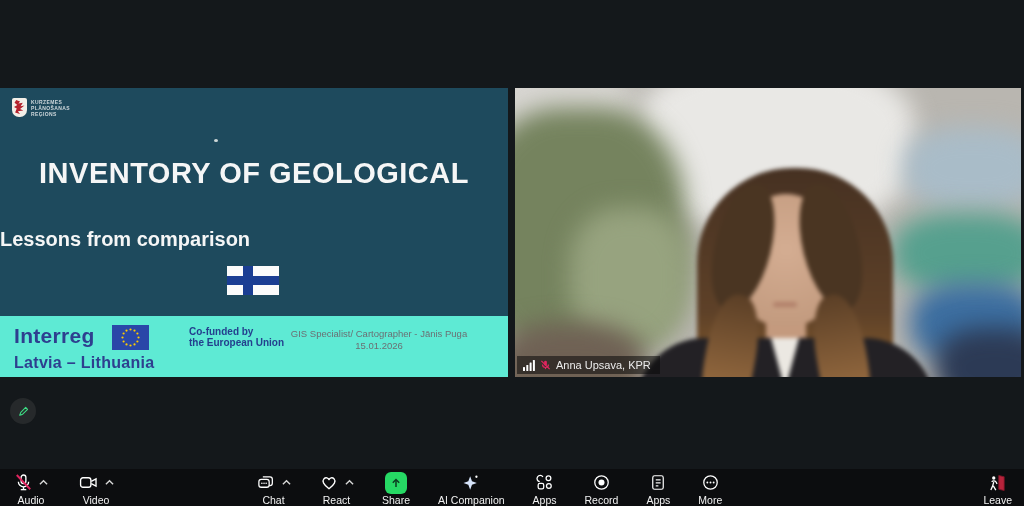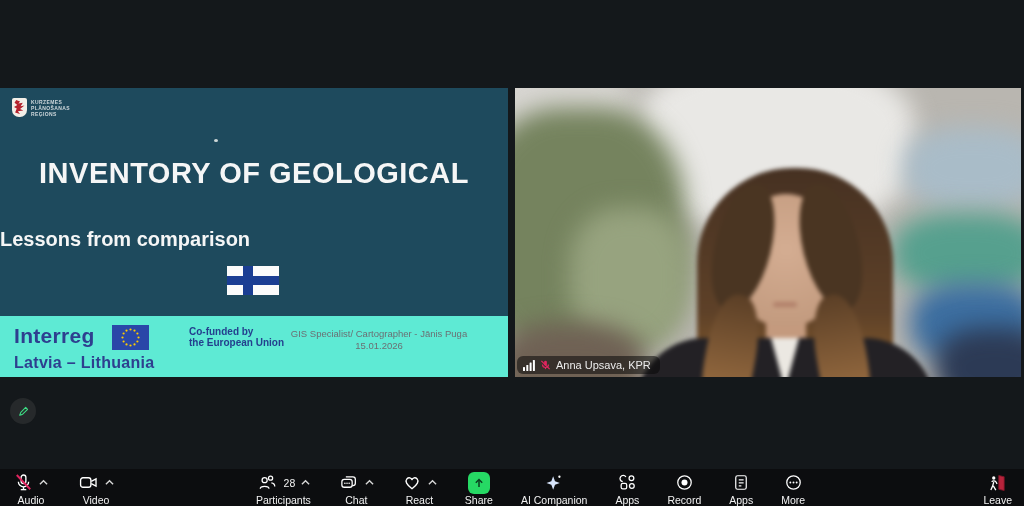--- a/index.html
+++ b/index.html
@@ -58,21 +58,21 @@
   .neck { position:absolute; left:251px; top:228px; width:40px; height:34px; background:#c49a7e; }
   .body { position:absolute; left:120px; top:250px; width:300px; height:70px; background:#232125; border-radius:70px 70px 0 0; }
   .shirt { position:absolute; left:50%; top:0; transform:translateX(-50%); width:70px; height:52px; background:#ebe8e2;
            clip-path:polygon(30% 0,70% 0,50% 100%); }
   .strand { position:absolute; width:50px; height:130px; border-radius:45%;
             background:linear-gradient(#5b3f26, #a87848); top:206px; }
   .sl { left:190px; transform:rotate(10deg); }
   .sr { left:302px; transform:rotate(-10deg); }
 
   .name-tag { position:absolute; left:2px; bottom:3px; display:flex; align-items:center; gap:5px;
-              background:rgba(10,10,10,.55); padding:3px 9px 3px 6px; border-radius:6px; }
+              background:rgba(10,10,10,.55); padding:3px 9px 3px 6px; border-radius:0; }
   .name-tag span { color:#ececec; font-size:11px; }
 
   
   .annotate-btn { position:absolute; left:10px; top:398px; width:26px; height:26px; border-radius:50%;
                   background:#26292b; display:flex; align-items:center; justify-content:center; }
 
   
   .toolbar { position:absolute; left:0; bottom:0; width:100%; height:37px; background:#0c0d0f; }
   .tb-group { position:absolute; top:3px; display:flex; align-items:flex-start; }
   .tb-left { left:10px; gap:22px;justify-content:space-between; }
@@ -232,37 +232,20 @@
           </svg>
           <svg class="chev" width="9" height="7" viewBox="0 0 10 7">
             <polyline points="1,5.5 5,1.5 9,5.5" fill="none" stroke="#d8d8d8" stroke-width="1.5"></polyline>
           </svg>
         </div>
         <div class="tb-label">Video</div>
       </div>
     </div>
 
     <div class="tb-group tb-center">
-      <div class="tb-btn">
-        <div class="tb-ico">
-          <svg width="20" height="19" viewBox="0 0 24 24">
-            <g stroke="#ffffff" stroke-width="1.6" fill="none">
-              <circle cx="9" cy="9" r="3.2"></circle>
-              <path d="M3.5 20 c0-4.2 11-4.2 11 0"></path>
-              <circle cx="16.5" cy="6.5" r="2.6"></circle>
-              <path d="M17.5 12.5 c3.2 0.4 4.3 2.6 4.3 4.6"></path>
-            </g>
-          </svg>
-          <span class="badge">28</span>
-          <svg class="chev" width="9" height="7" viewBox="0 0 10 7">
-            <polyline points="1,5.5 5,1.5 9,5.5" fill="none" stroke="#d8d8d8" stroke-width="1.5"></polyline>
-          </svg>
-        </div>
-        <div class="tb-label">Participants</div>
-      </div>
 
       <div class="tb-btn">
         <div class="tb-ico">
           <svg width="20" height="19" viewBox="0 0 24 24">
             <g stroke="#ffffff" stroke-width="1.6" fill="none">
               <path d="M8 5 h9 a3 3 0 0 1 3 3 v5 a3 3 0 0 1 -3 3 h-1"></path>
               <rect x="3" y="8" width="13" height="10" rx="3"></rect>
             </g>
             <g fill="#ffffff">
                 <circle cx="6.8" cy="13" r="1"></circle>

